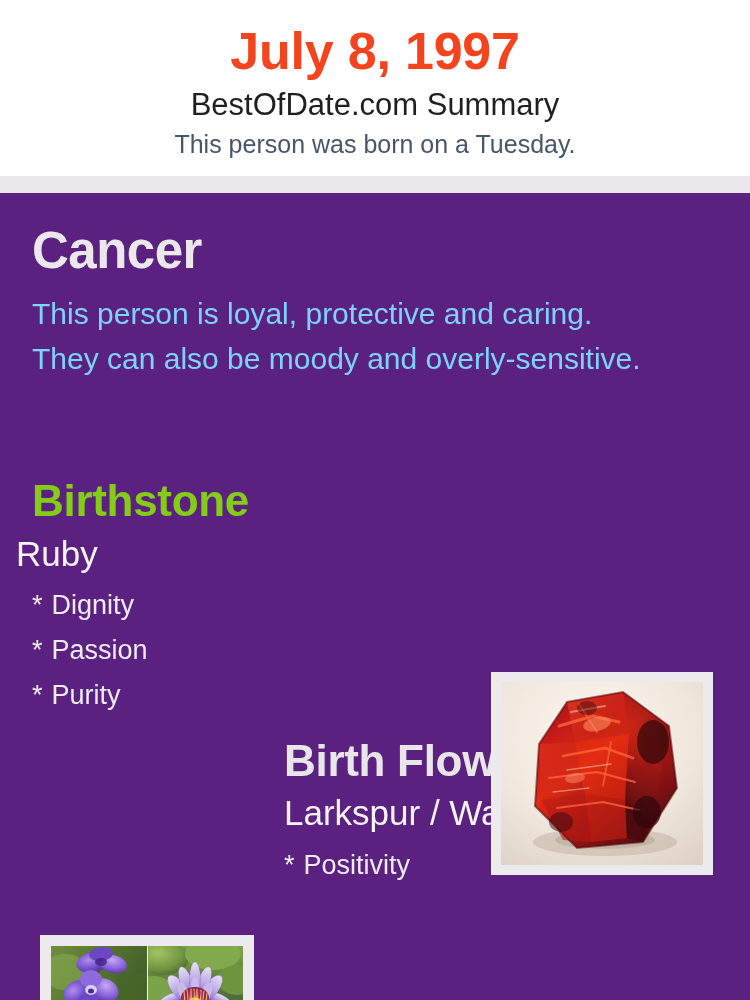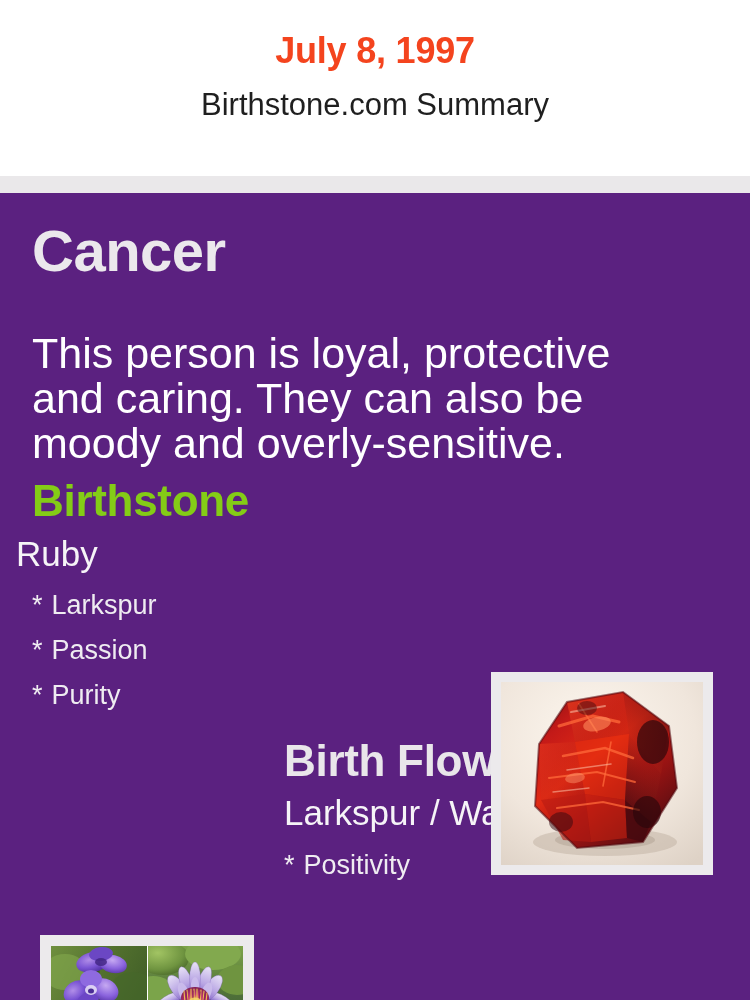--- a/index.html
+++ b/index.html
@@ -31,21 +31,21 @@
     height: 176px;
     background: #ffffff;
     box-sizing: border-box;
     text-align: center;
   }
   .header-date {
     position: absolute;
     left: 0;
     top: 22px;
     width: 750px;
-    font-size: 36px;
+    font-size: 52px;
     font-weight: 700;
     line-height: 58px;
     color: #f4441e;
     letter-spacing: -0.2px;
   }
   .header-site {
     position: absolute;
     left: 0;
     top: 86px;
     width: 750px;
@@ -80,36 +80,35 @@
     top: 193px;
     width: 750px;
     height: 807px;
     background: #5b2180;
   }
 
   .sign-name {
     position: absolute;
     left: 32px;
     top: 27px;
-    font-size: 58px;
+    font-size: 51px;
     font-weight: 700;
     line-height: 62px;
     color: #ebe8ec;
     letter-spacing: -0.5px;
   }
   .sign-desc {
     position: absolute;
     left: 32px;
     top: 98px;
     width: 620px;
-    font-size: 43px;
+    font-size: 30px;
     font-weight: 400;
     line-height: 45px;
-    color: #ffffff;
-    margin-top: 40px;
+    color: #7dd3fc;
   }
 
   
   .stone-title {
     position: absolute;
     left: 32px;
     top: 282px;
     font-size: 44px;
     font-weight: 700;
     line-height: 52px;
@@ -224,34 +223,35 @@
 
   svg { display: block; }
 </style>
 </head>
 <body>
 
 <div class="page">
 
   <div class="header">
     <div class="header-date">July 8, 1997</div>
-    <div class="header-site">Birthstone.com Summary</div>
+    <div class="header-site">BestOfDate.com Summary</div>
+    <div class="header-sub">This person was born on a Tuesday.</div>
   </div>
   <div class="header-divider"></div>
 
   <div class="panel">
 
     <div class="sign-name">Cancer</div>
     <div class="sign-desc">This person is loyal, protective and caring. They can also be moody and overly-sensitive.</div>
 
     <div class="stone-title">Birthstone</div>
     <div class="stone-name">Ruby</div>
     <div class="stone-traits">
       <div class="trait">
-        <span class="star">*</span><span>Larkspur</span>
+        <span class="star">*</span><span>Dignity</span>
       </div>
       <div class="trait">
         <span class="star">*</span><span>Passion</span>
       </div>
       <div class="trait">
         <span class="star">*</span><span>Purity</span>
       </div>
     </div>
 
     <div class="flower-block">

